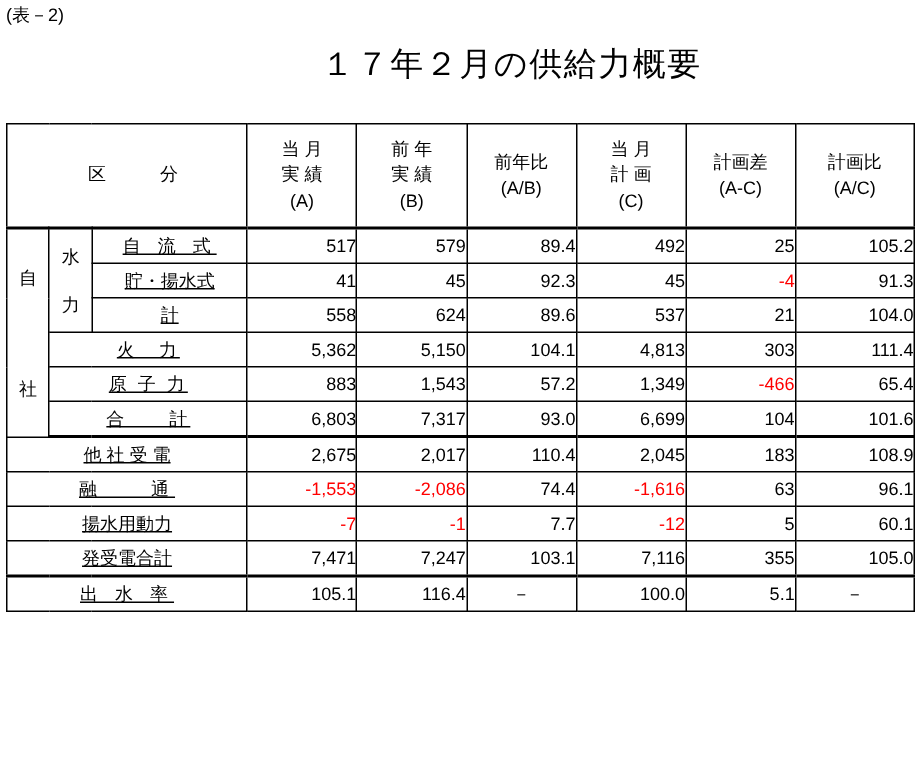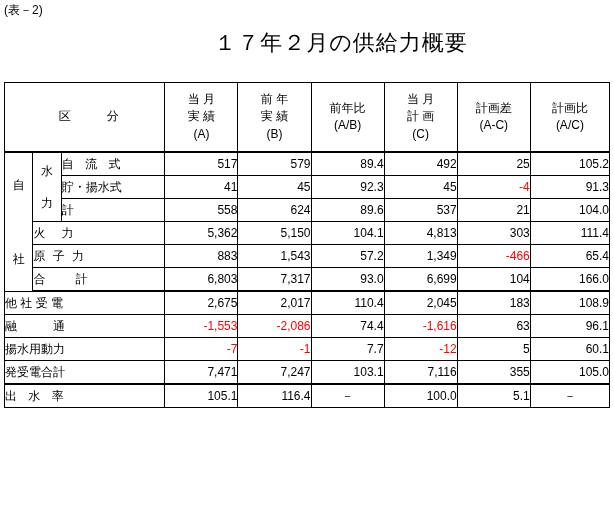--- a/index.html
+++ b/index.html
@@ -68,21 +68,23 @@
   }
   .num {
     text-align: right;
     padding-right: 6px;
     font-size: 12px;
   }
   .neg {
     color: #ff0000;
   }
   .rowlabel {
+    text-align: center;
     font-size: 12.5px;
+    text-decoration: underline;
   }
   .sp2 { letter-spacing: 2px; }
   .sp4 { letter-spacing: 4px; }
   .vert {
     text-align: center;
     font-size: 12.5px;
     line-height: 1.5;
   }
   .vert span { display: block; }
   .thick-bottom { border-bottom: 2px solid #000000 !important; }
@@ -205,21 +207,21 @@
         <td class="num">65.4</td>
       </tr>
 
       <tr>
         <td colspan="2" class="rowlabel sp2 thick-bottom">合　　計</td>
         <td class="num thick-bottom">6,803</td>
         <td class="num thick-bottom">7,317</td>
         <td class="num thick-bottom">93.0</td>
         <td class="num thick-bottom">6,699</td>
         <td class="num thick-bottom">104</td>
-        <td class="num thick-bottom">166.0</td>
+        <td class="num thick-bottom">101.6</td>
       </tr>
 
       <tr>
         <td colspan="3" class="rowlabel">他 社 受 電</td>
         <td class="num">2,675</td>
         <td class="num">2,017</td>
         <td class="num">110.4</td>
         <td class="num">2,045</td>
         <td class="num">183</td>
         <td class="num">108.9</td>

